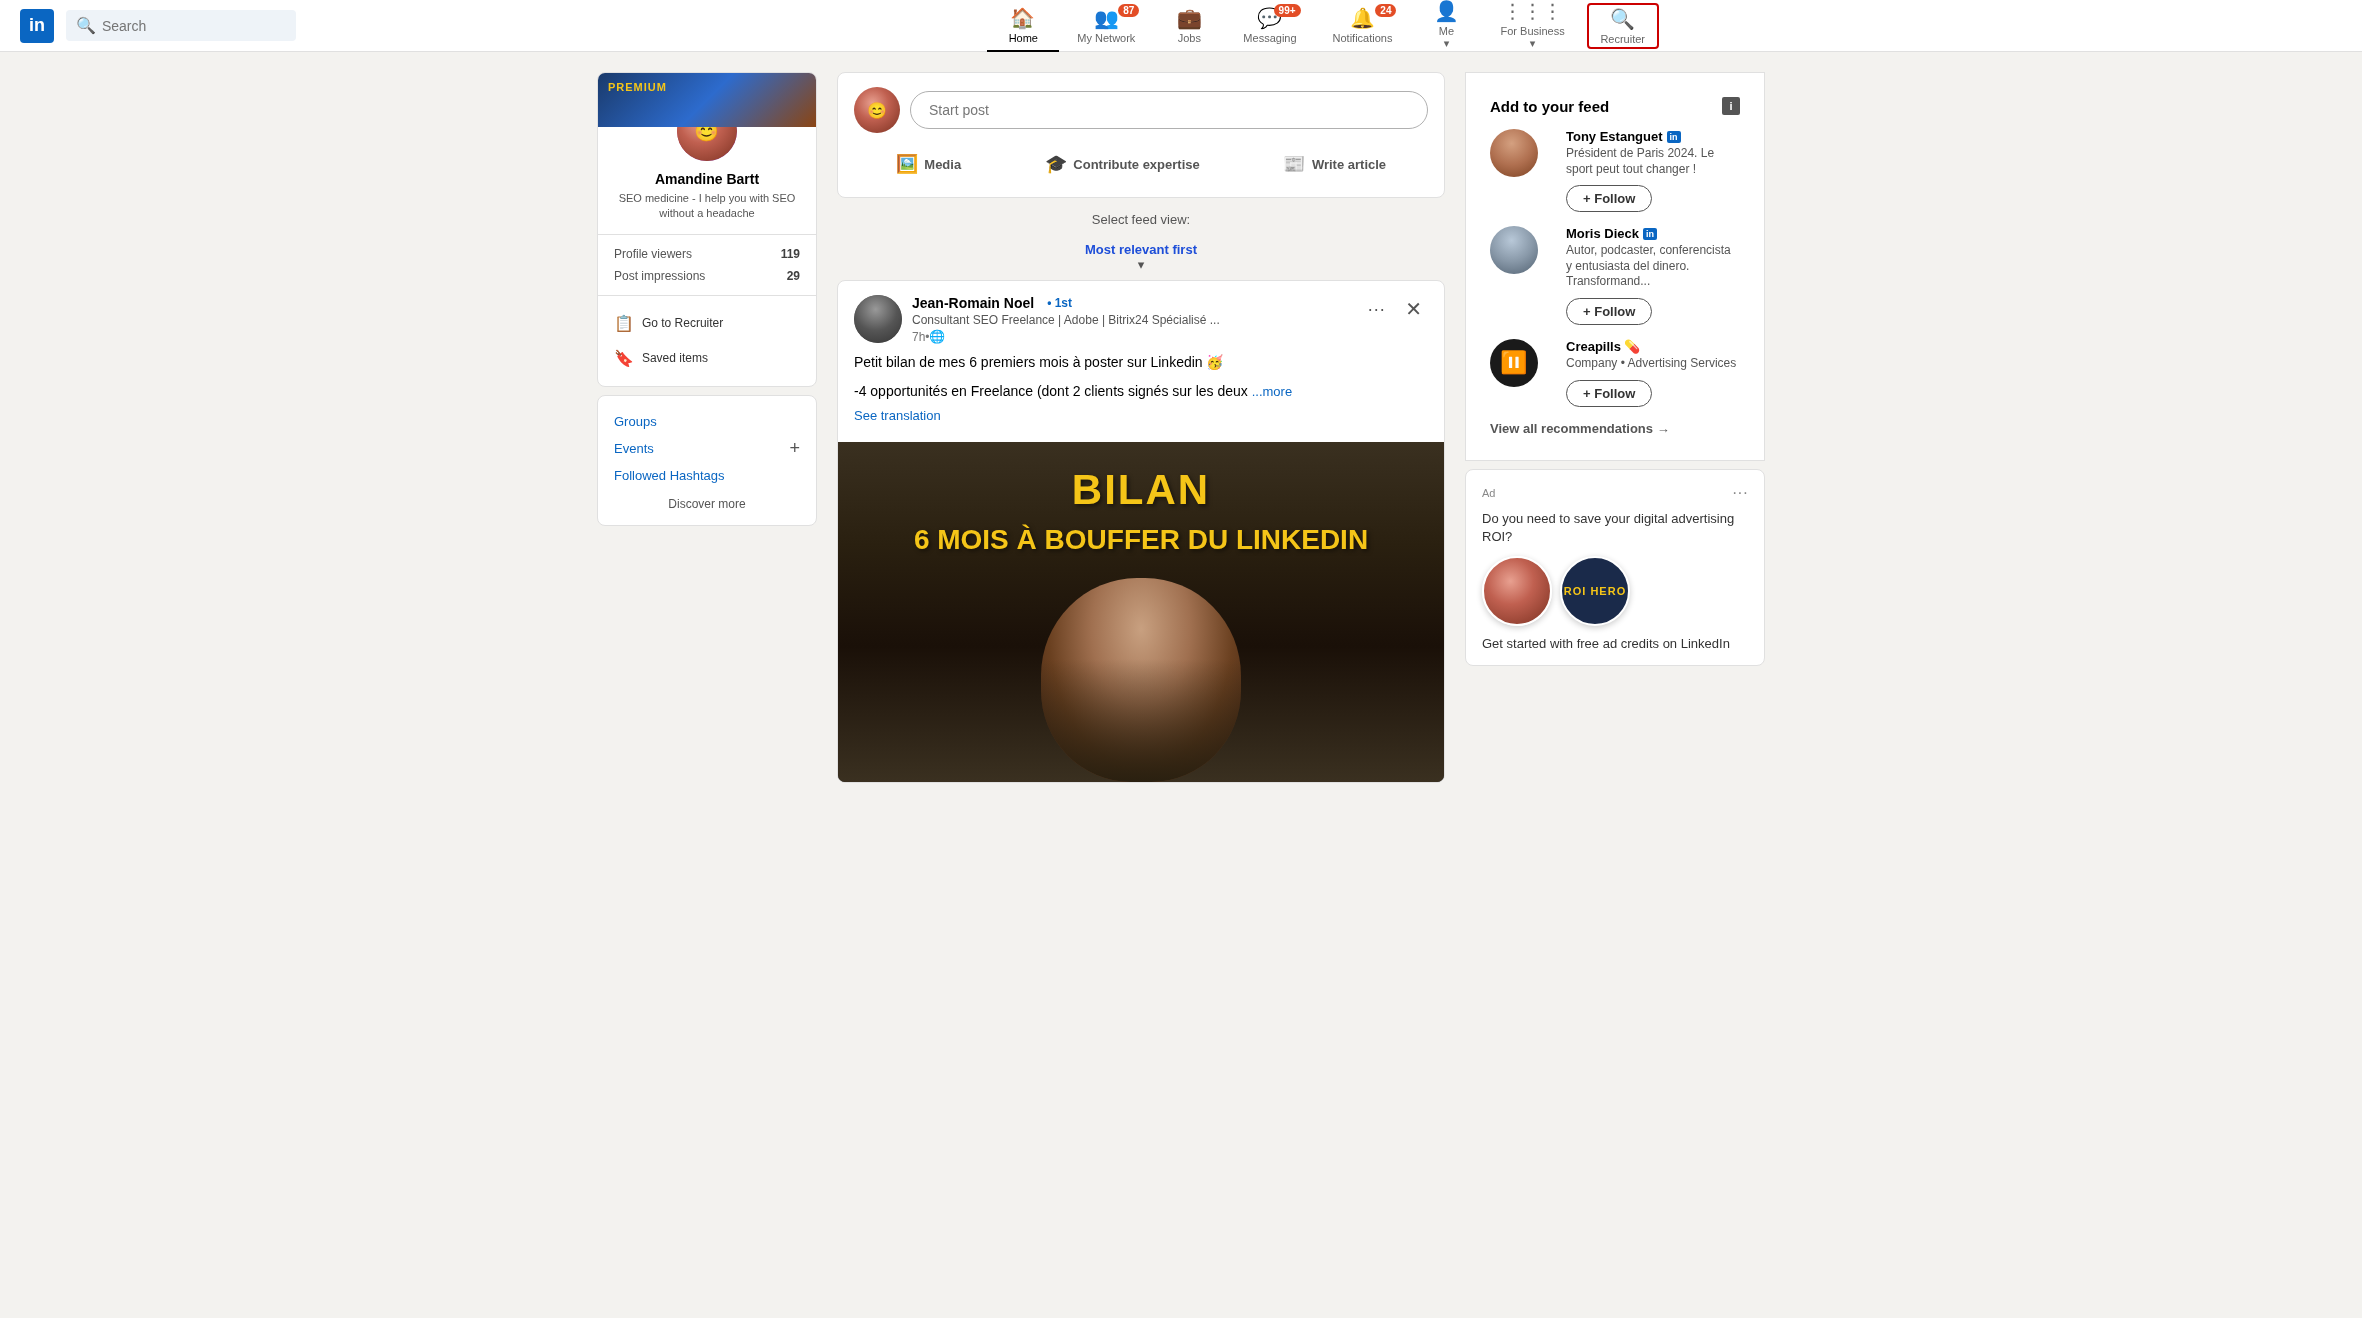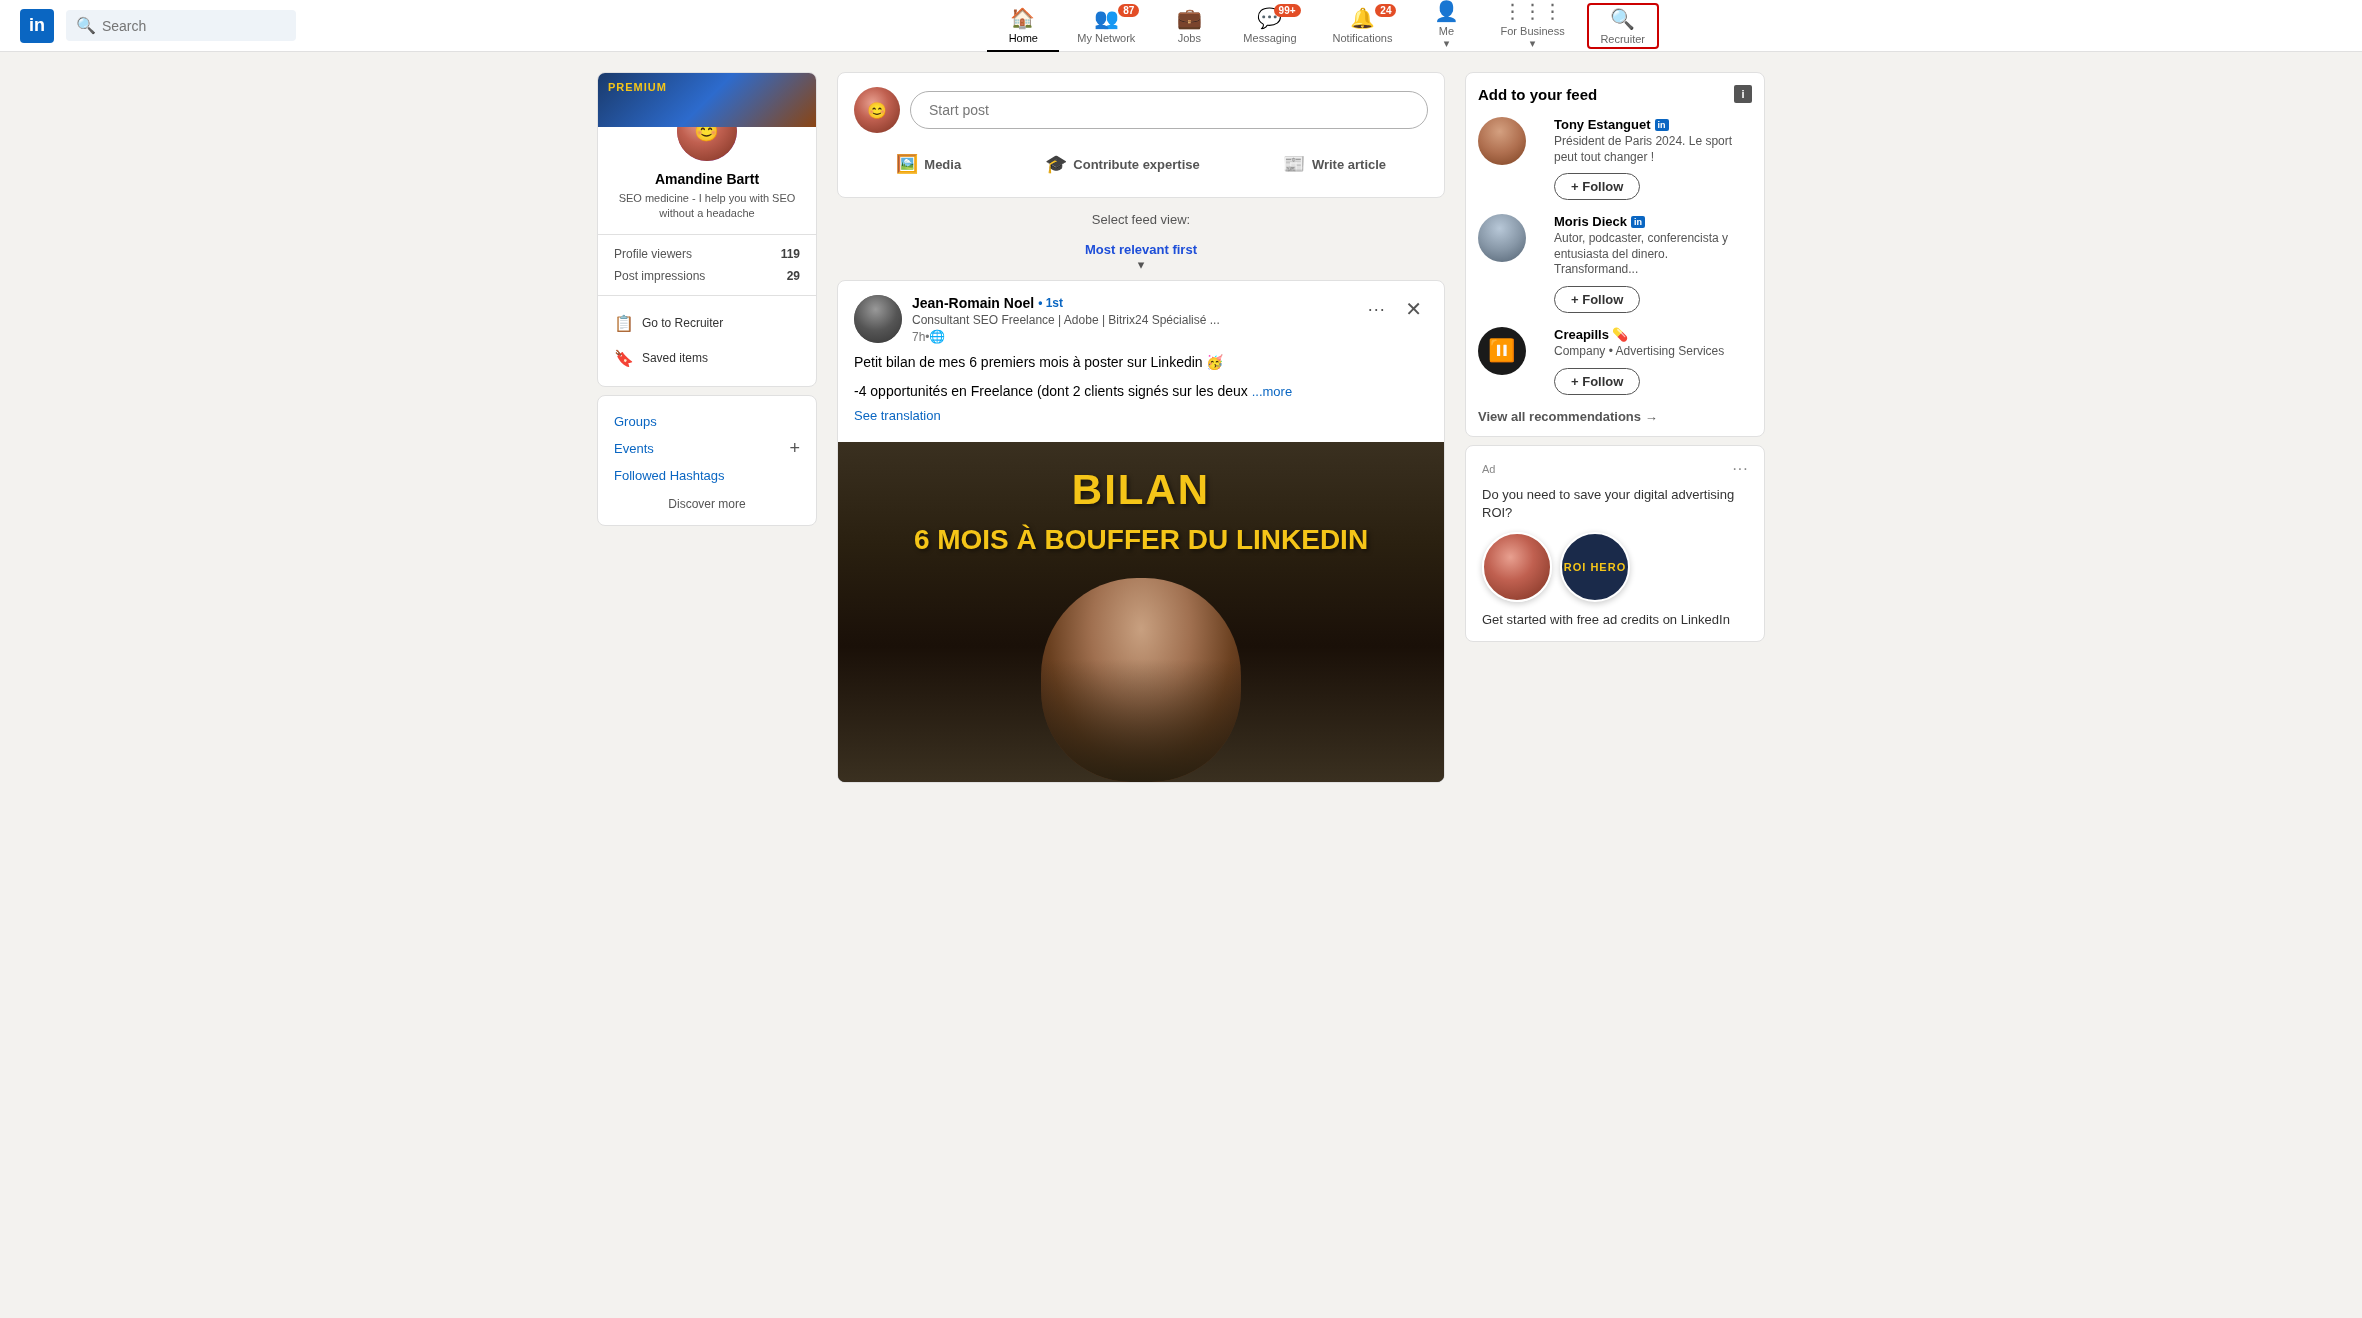--- a/index.html
+++ b/index.html
@@ -345,21 +345,21 @@
     .post-avatar-inner {
       width: 100%;
       height: 100%;
       background: radial-gradient(circle at 45% 30%, #999 0%, #555 50%, #333 100%);
       border-radius: 50%;
     }
     .post-header-info { flex: 1; }
     .post-author-row {
       display: flex;
       align-items: center;
-      gap: 4px;
+      gap: 13px;
       font-size: 14px;
       font-weight: 700;
     }
     .post-degree { color: #0a66c2; font-size: 12px; }
     .post-title {
       font-size: 12px;
       color: #555;
       margin-top: 2px;
     }
     .post-time {
@@ -444,22 +444,22 @@
     }
 
     
     .sidebar-right {
       width: 300px;
       flex-shrink: 0;
     }
     .right-card {
       background: #fff;
       border: 1px solid #e0e0e0;
-      border-radius: 8px;
-      padding: 12px;
+      border-radius: 0;
+      padding: 24px;
       margin-bottom: 8px;
     }
     .right-card-header {
       display: flex;
       align-items: center;
       justify-content: space-between;
       margin-bottom: 14px;
     }
     .right-card-title {
       font-size: 15px;

